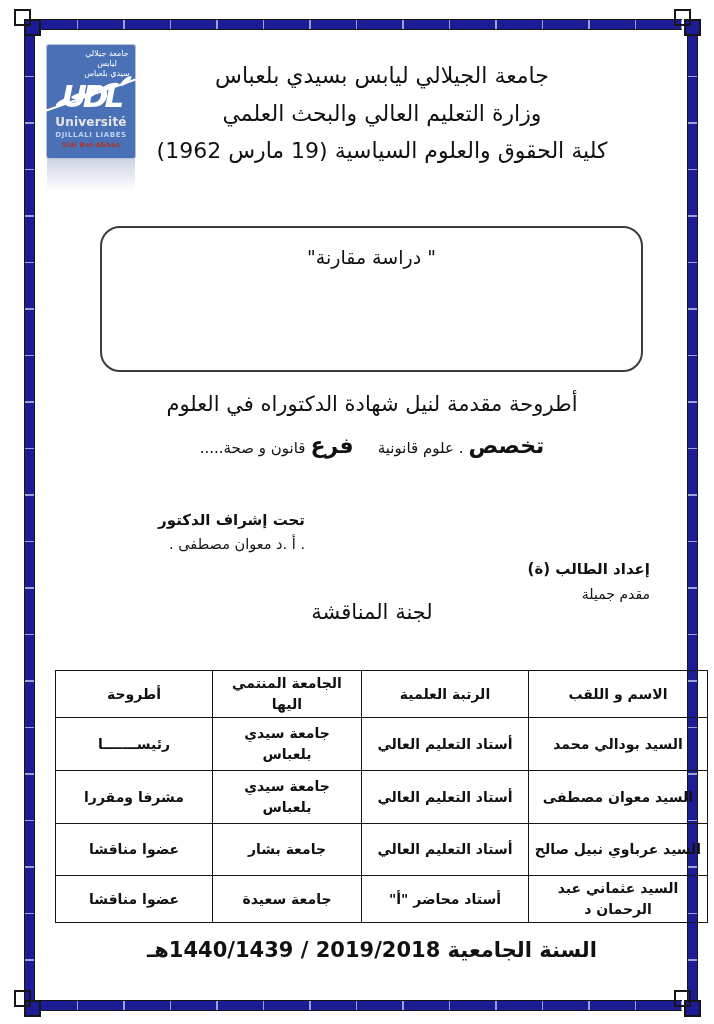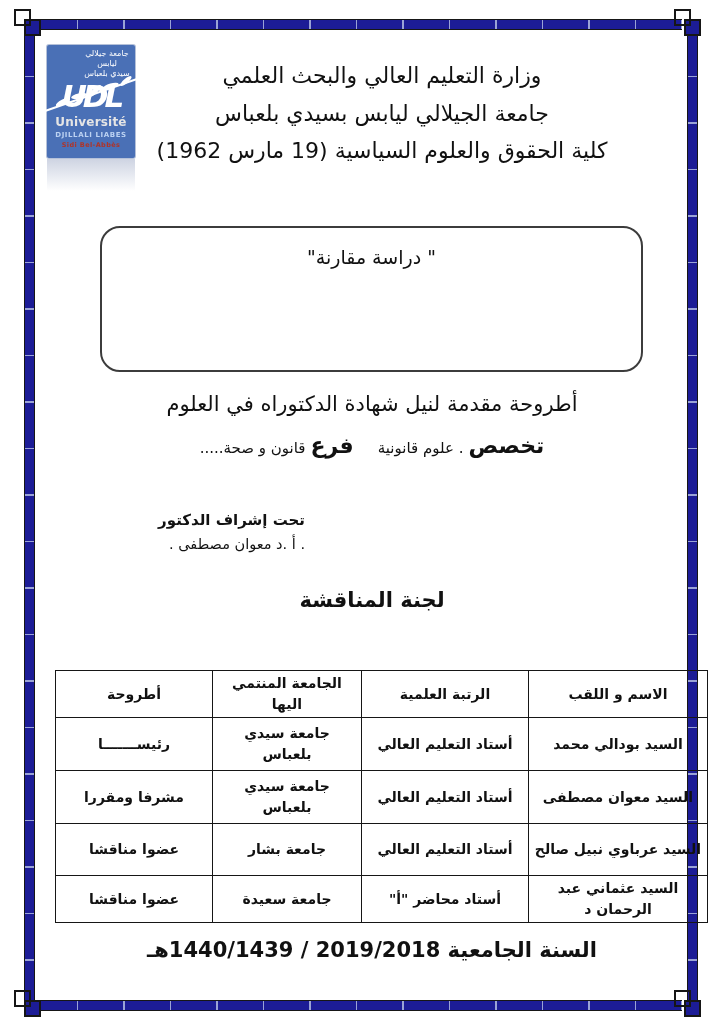--- a/index.html
+++ b/index.html
@@ -53,22 +53,22 @@
   .spec-value{font-size:15px;}
   .spec-gap{display:inline-block;width:14px;}
   
   .supervisor-block{position:absolute;left:70px;top:511px;width:235px;text-align:right;direction:rtl;}
   .supervisor-heading{font-size:15px;font-weight:bold;}
   .supervisor-name{font-size:14.5px;margin-top:7px;}
   .student-block{position:absolute;left:455px;top:560px;width:195px;text-align:right;}
   .student-heading{font-size:15px;font-weight:bold;}
   .student-name{font-size:14px;margin-top:8px;}
   
-  .committee-heading{position:absolute;left:30px;top:588px;width:684px;text-align:center;
-    font-size:21px;font-weight:bold;}
+  .committee-heading{position:absolute;left:30px;top:600px;width:684px;text-align:center;
+    font-size:21px;font-weight:normal;}
   .committee-table{position:absolute;left:55px;top:670px;width:608px;border-collapse:collapse;
     table-layout:fixed;direction:rtl;}
   .committee-table th,.committee-table td{border:1.4px solid #161616;font-weight:bold;
     font-size:14px;text-align:center;vertical-align:middle;padding:2px 5px;line-height:1.5;}
   .col-name{width:168px;}.col-rank{width:156px;}.col-univ{width:138px;}.col-role{width:146px;}
   .row-head{height:42px;}
   .row-1{height:53px;}.row-2{height:53px;}.row-3{height:52px;}.row-4{height:44px;}
   
   .footer-year{position:absolute;left:30px;top:938px;width:684px;text-align:center;
     font-size:21px;font-weight:bold;}
@@ -113,22 +113,22 @@
       <ellipse cx="70" cy="15" rx="8" ry="2.6" fill="#ffffff" transform="rotate(-15 70 15)"></ellipse>
       <ellipse cx="85" cy="10" rx="7" ry="2.4" fill="#ffffff" transform="rotate(-40 85 10)"></ellipse>
     </svg>
     <div class="logo-univ">Université</div>
     <div class="logo-name">DJILLALI LIABES</div>
     <div class="logo-city">Sidi Bel-Abbès</div>
   </div>
   <div class="logo-reflect"></div>
 
   <div class="header-block">
+    <div>جامعة الجيلالي ليابس بسيدي بلعباس</div>
     <div>وزارة التعليم العالي والبحث العلمي</div>
-    <div>جامعة الجيلالي ليابس بسيدي بلعباس</div>
     <div>كلية الحقوق والعلوم السياسية (19 مارس 1962)</div>
   </div>
 
   <div class="title-box">
     <div class="title-sub">" دراسة مقارنة"</div>
   </div>
 
   <div class="thesis-block">
     <div class="thesis-intro">أطروحة مقدمة لنيل شهادة الدكتوراه في العلوم</div>
     <div class="thesis-spec">
@@ -138,20 +138,24 @@
       <span class="spec-label">فرع</span>
       <span class="spec-value">قانون و صحة.....</span>
     </div>
   </div>
 
   <div class="supervisor-block">
     <div class="supervisor-heading">تحت إشراف الدكتور</div>
     <div class="supervisor-name">. أ .د معوان مصطفى .</div>
   </div>
 
+  <div class="student-block">
+    <div class="student-heading">إعداد الطالب (ة)</div>
+    <div class="student-name">مقدم جميلة</div>
+  </div>
 
   <div class="committee-heading">لجنة المناقشة</div>
 
   <table class="committee-table">
     <tbody>
         <tr class="row-head">
       <th class="col-name">الاسم و اللقب</th>
       <th class="col-rank">الرتبة العلمية</th>
       <th class="col-univ">الجامعة المنتمي اليها</th>
       <th class="col-role">أطروحة</th>

